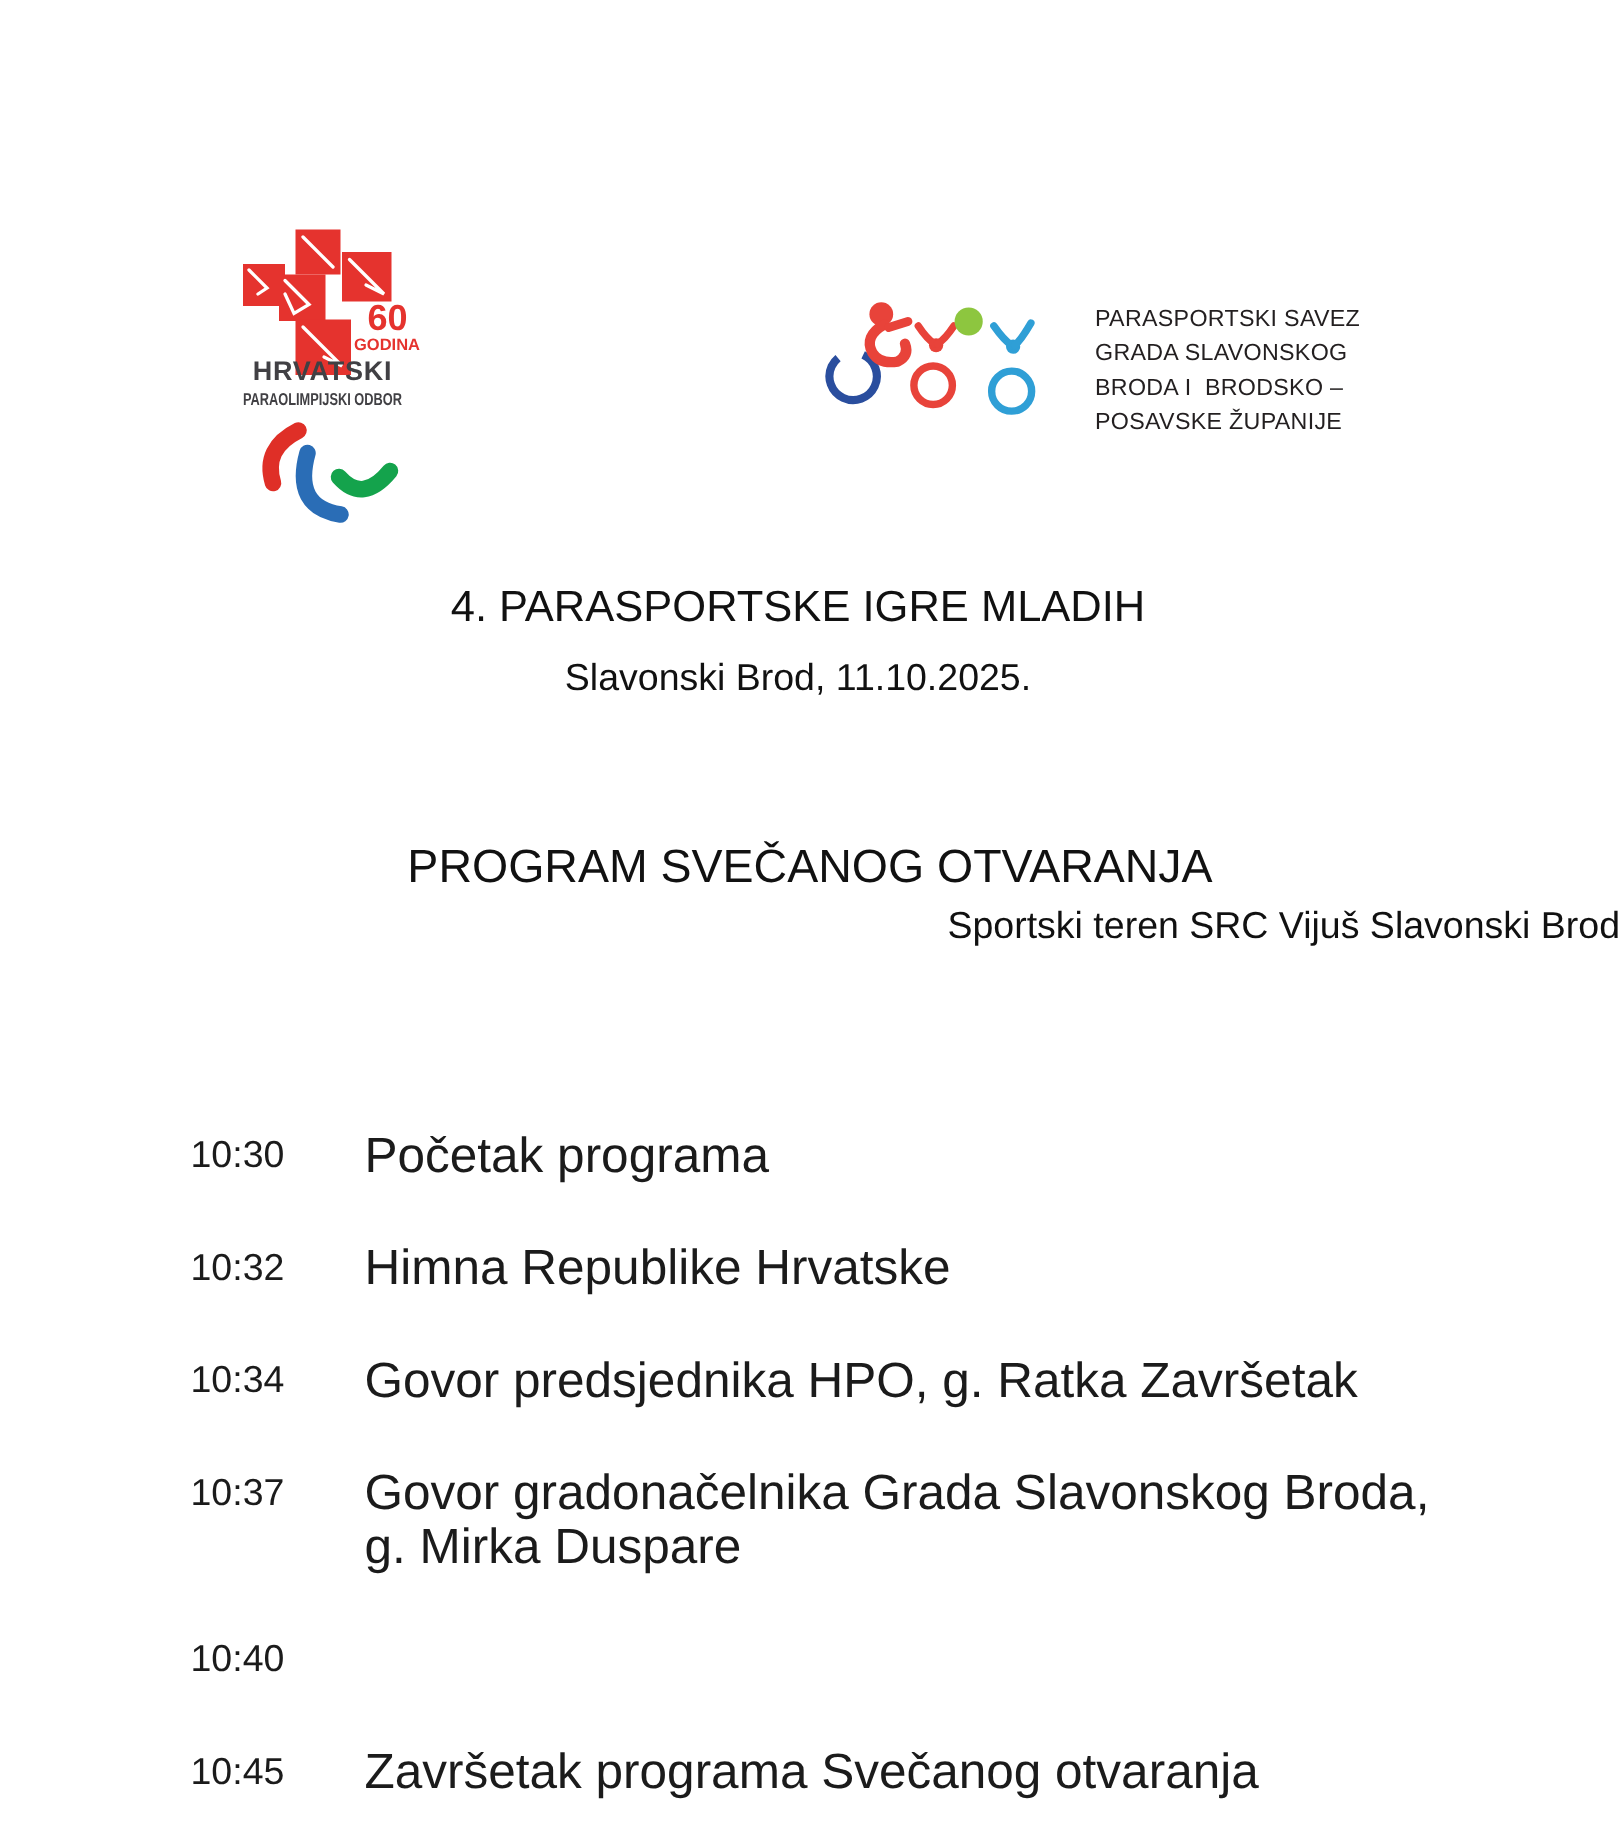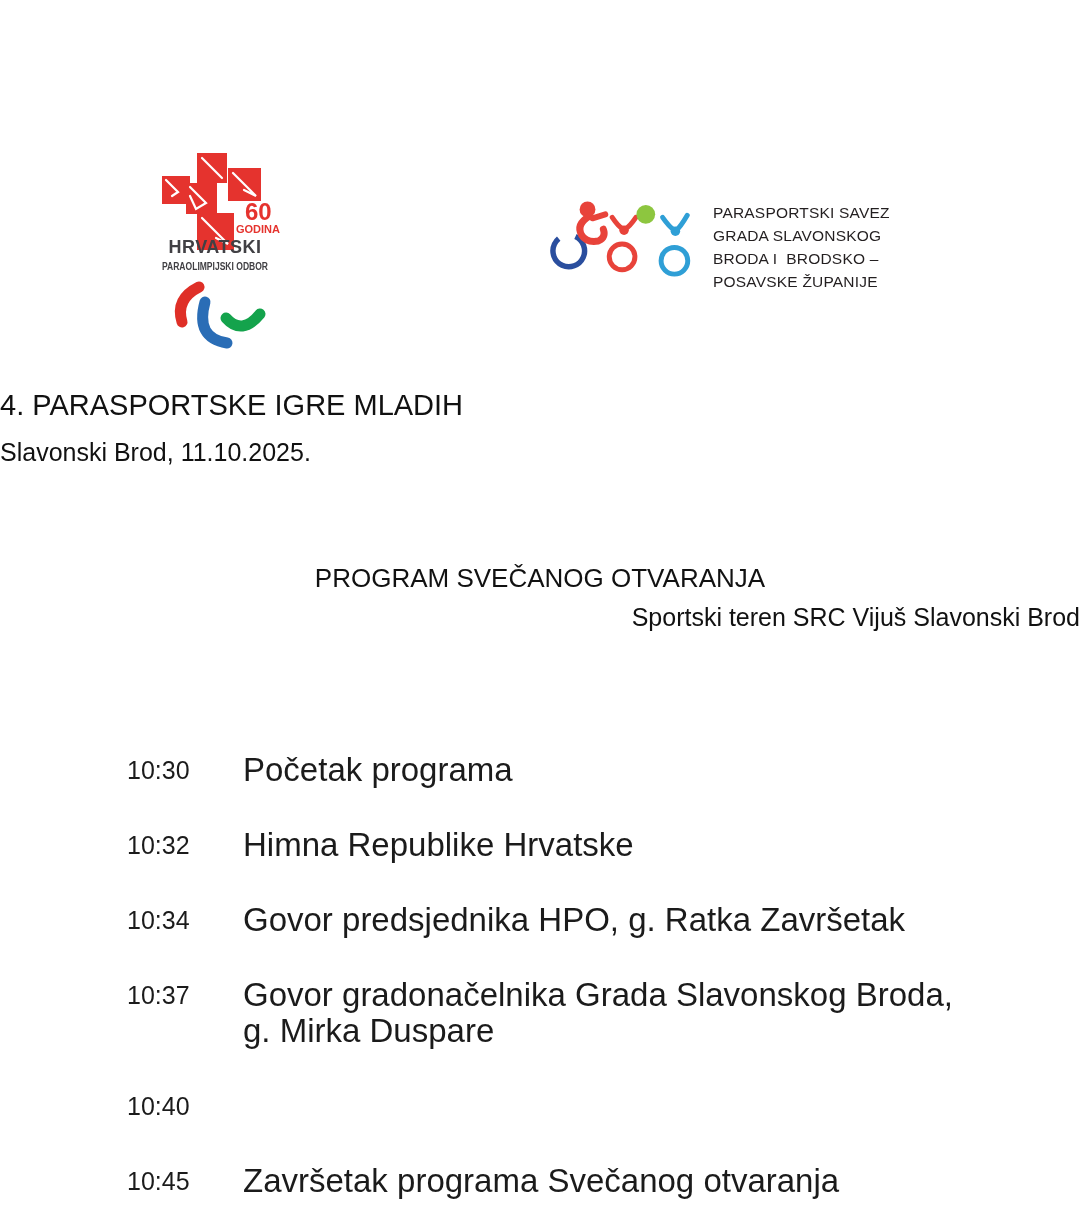--- a/index.html
+++ b/index.html
@@ -4,31 +4,31 @@
 <style>
   html,body{margin:0;padding:0;background:#fff;}
   body{
     width:1080px;height:1215px;position:relative;overflow:hidden;
     font-family:"Liberation Sans", sans-serif;color:#1b1b1b;
   }
   
   .hpo-logo{position:absolute;left:148px;top:146px;width:170px;height:215px;}
   .parasport-logo{position:absolute;left:550px;top:188px;width:158px;height:110px;}
   .parasport-text{
-    position:absolute;left:713px;top:201px;width:200px;
+    position:absolute;left:730px;top:201px;width:200px;
     font-size:15.5px;line-height:23px;color:#231f20;letter-spacing:.2px;
   }
   .parasport-text div{white-space:pre;}
   
-  .title-block{position:absolute;left:0;top:385px;width:1064px;text-align:left;color:#111;}
+  .title-block{position:absolute;left:0;top:385px;width:1064px;text-align:center;color:#111;}
   .title-line{font-size:29px;line-height:40px;}
   .title-date{font-size:25px;line-height:34px;margin-top:10px;}
   
   .program-block{position:absolute;left:0;top:557px;width:1080px;text-align:center;color:#111;}
-  .program-heading{font-size:26px;line-height:42px;}
+  .program-heading{font-size:31px;line-height:42px;}
   .program-sub{font-size:25px;line-height:36px;text-align:right;}
   
   .schedule{position:absolute;left:127px;top:752px;width:830px;}
   .sched-row{display:flex;margin-bottom:39px;}
   .sched-time{flex:0 0 116px;font-size:25px;line-height:36px;}
   .sched-activity{font-size:33px;line-height:36px;}
 </style>
 </head>
 <body>
 

